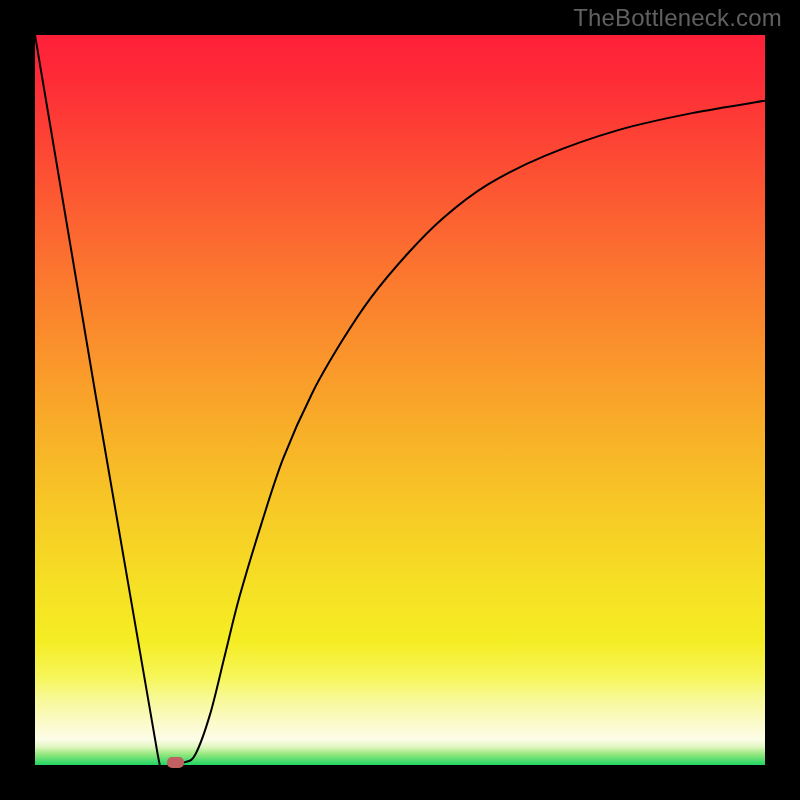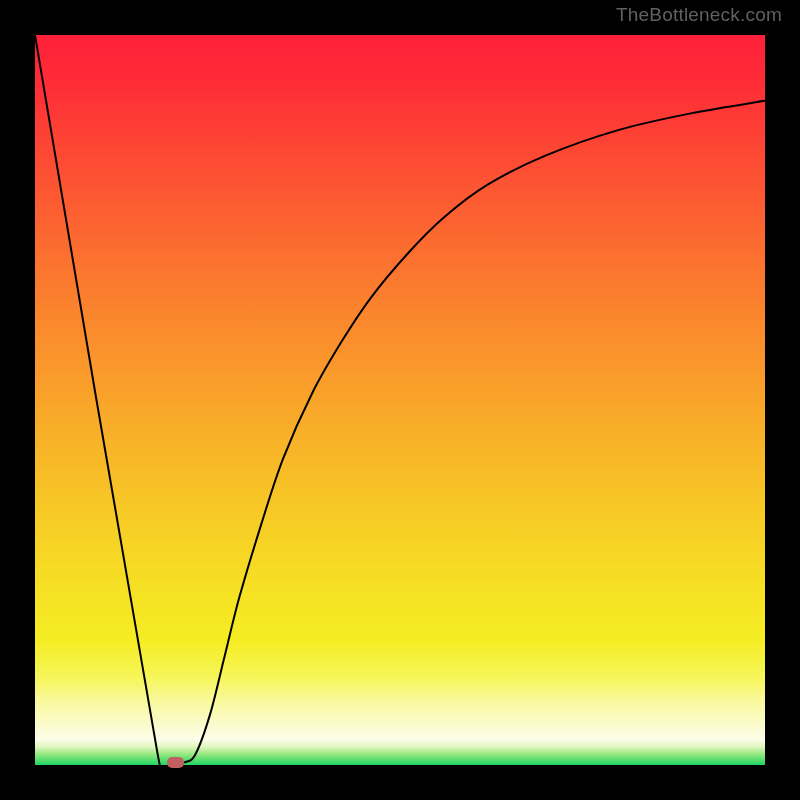--- a/index.html
+++ b/index.html
@@ -15,21 +15,21 @@
     position: relative;
     width: 800px;
     height: 800px;
     background: #000;
   }
   .watermark {
     position: absolute;
     top: 4px;
     right: 18px;
     color: #606060;
-    font-size: 19px;
+    font-size: 24px;
     font-weight: 500;
     letter-spacing: 0.2px;
     z-index: 3;
   }
   .plot-area {
     position: absolute;
     left: 35px;
     top: 35px;
     width: 730px;
     height: 730px;

